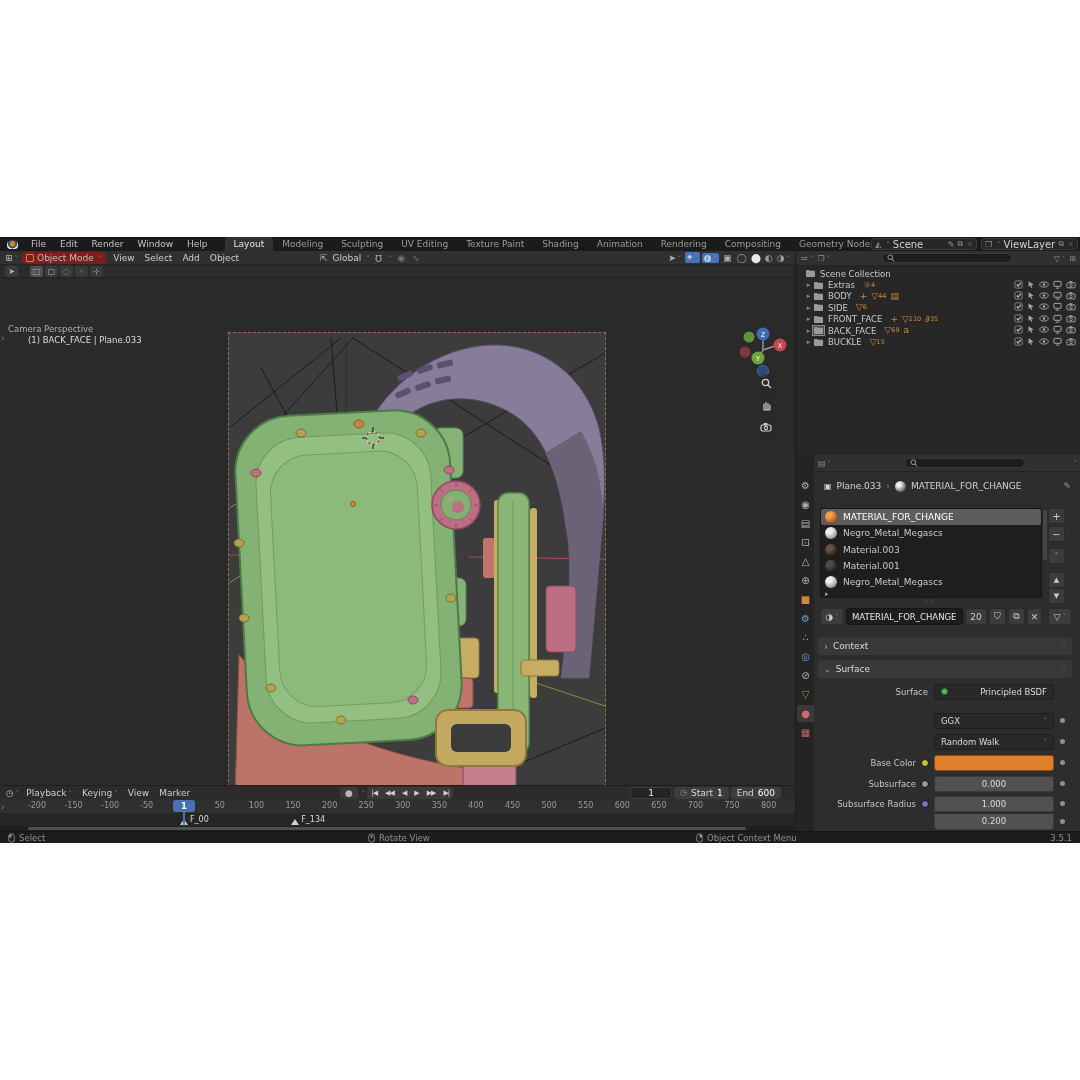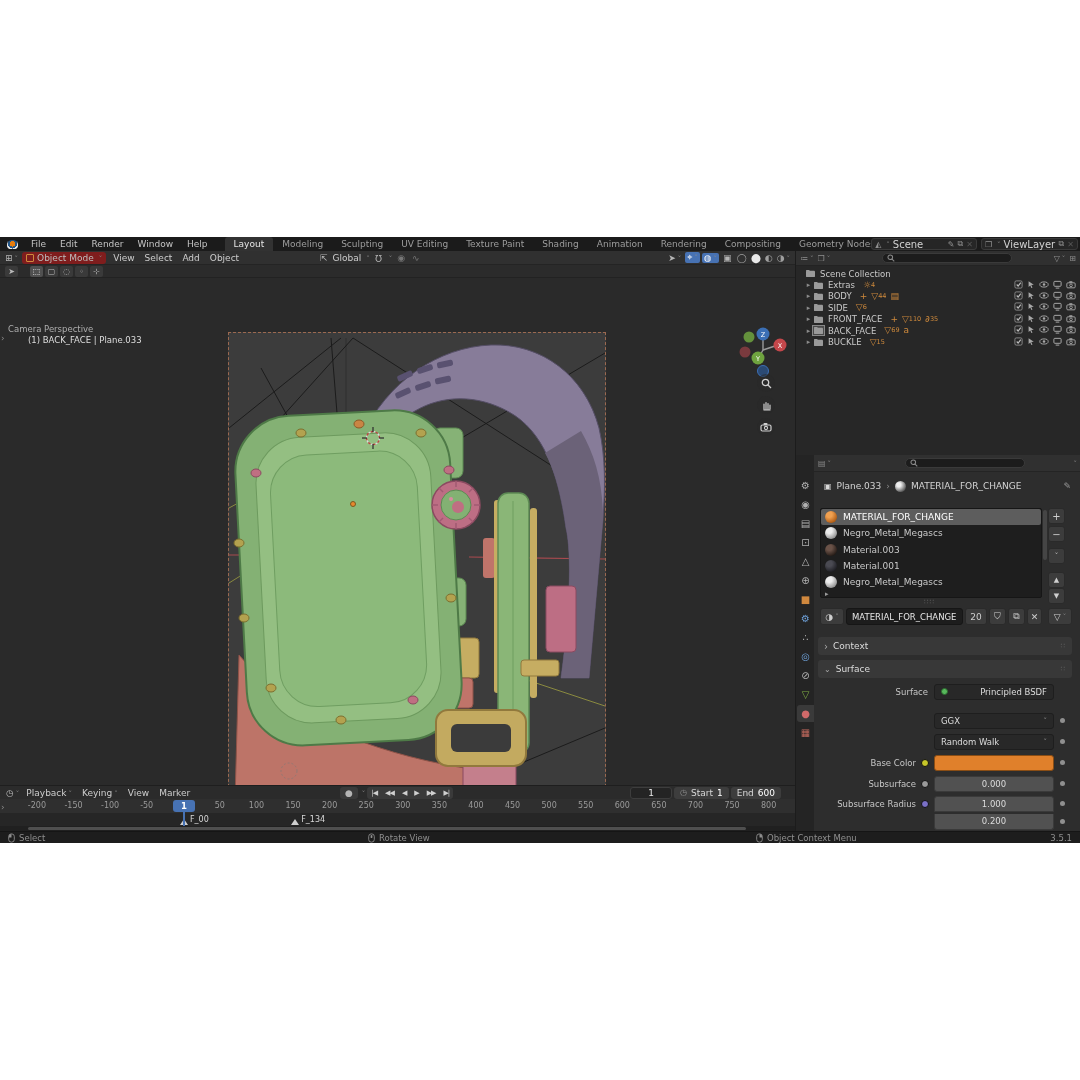--- a/index.html
+++ b/index.html
@@ -812,21 +812,21 @@
         </svg>
         <span>Select</span>
       </span>
       <span class="stitem" style="left: 368px;">
         <svg width="7" height="10" viewBox="0 0 8 11">
           <rect x="0.8" y="0.8" width="6.4" height="9.4" rx="3" fill="none" stroke="#8f8f8f"></rect>
           <rect x="3" y="2" width="2" height="3.5" rx="1" fill="#8f8f8f"></rect>
         </svg>
         <span>Rotate View</span>
       </span>
-      <span class="stitem" style="left: 756px;">
+      <span class="stitem" style="left: 696px;">
         <svg width="7" height="10" viewBox="0 0 8 11">
           <rect x="0.8" y="0.8" width="6.4" height="9.4" rx="3" fill="none" stroke="#8f8f8f"></rect>
           <path d="M7,4 a3,3 0 0 0 -3,-3 v4 h3 Z" fill="#8f8f8f"></path>
         </svg>
         <span>Object Context Menu</span>
       </span>
     </div>
 
 </div>
 

